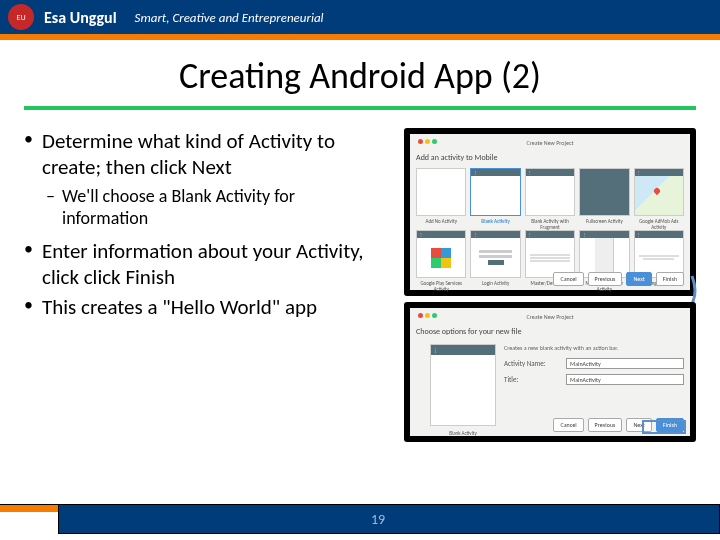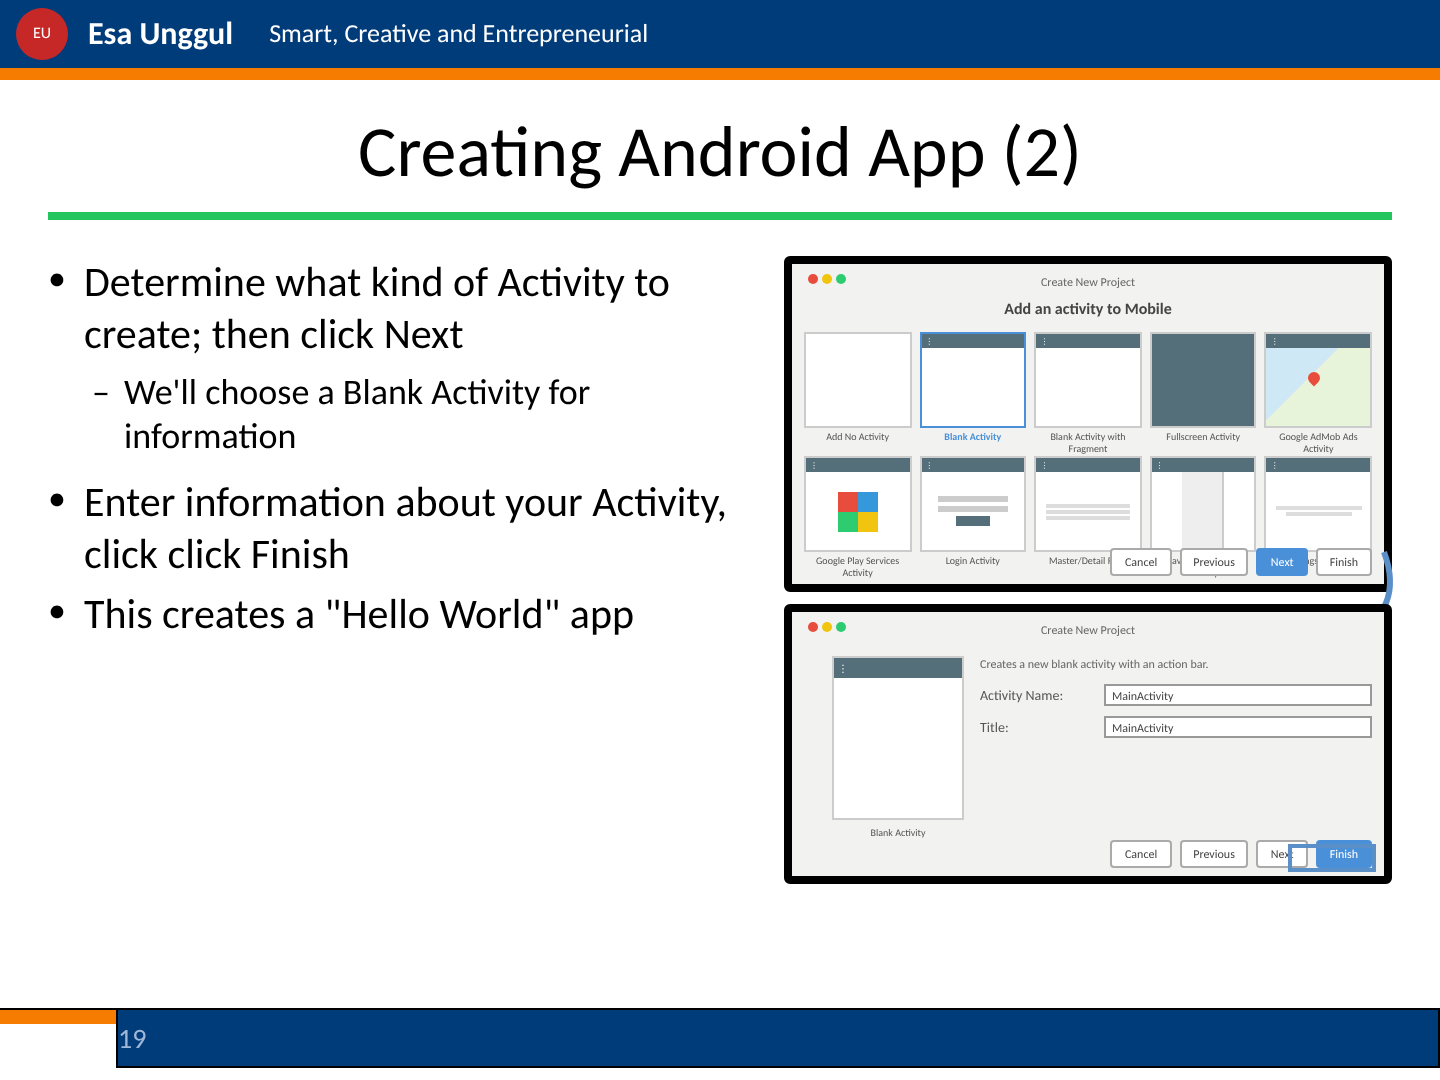--- a/index.html
+++ b/index.html
@@ -31,20 +31,21 @@
     font-weight: normal;
   }
   .univ-name {
     color: #fff;
     font-size: 16px;
     font-weight: bold;
   }
   .tagline {
     color: #fff;
     font-size: 13px;
+    font-style: italic;
     margin-left: 8px;
   }
   .orange-strip {
     height: 6px;
     background: #f57c00;
   }
   .main {
     padding: 8px 24px 0 24px;
     position: relative;
     height: calc(100% - 34px - 6px - 36px);
@@ -86,25 +87,26 @@
   }
   .img-col {
     flex: 1;
     display: flex;
     flex-direction: column;
     gap: 6px;
     position: relative;
   }
   .screenshot {
     background: #f2f2f0;
-    border: 4px solid #000000;
+    border: 6px solid #000000;
     border-radius: 3px;
     font-size: 6px;
     color: #444;
     position: relative;
+    margin-left: 12px;
   }
   .ss1 {
     height: 168px;
     padding: 4px 6px;
   }
   .ss-titlebar {
     height: 10px;
     display: flex;
     align-items: center;
     justify-content: center;
@@ -113,21 +115,21 @@
     position: relative;
   }
   .traffic {
     position: absolute; left: 2px; top: 1px;
     display: flex; gap: 2px;
   }
   .tlight { width: 5px; height: 5px; border-radius: 50%; }
   .tred { background: #e74c3c; }
   .tyel { background: #f1c40f; }
   .tgrn { background: #2ecc71; }
-  .ss1-header { font-size: 8px; font-weight: bold; margin: 4px 0 6px 0; text-align: center; }
+  .ss1-header { font-size: 8px; font-weight: normal; margin: 4px 0 6px 0; }
   .template-grid {
     display: grid;
     grid-template-columns: repeat(5, 1fr);
     gap: 4px;
   }
   .tmpl {
     background: #fff;
     border: 1px solid #ccc;
     height: 48px;
     display: flex;
@@ -209,21 +211,21 @@
     border-top: 1px solid #000;
   }
   .footer-blue {
     position: absolute;
     left: 58px; right: 0; bottom: 6px;
     height: 30px;
     background: #003b7a;
     border: 1px solid #000;
     display: flex;
     align-items: center;
-    justify-content: flex-start;
+    justify-content: center;
     padding-right: 22px;
     color: #9fb8d8;
     font-size: 14px;
   }
   .map-thumb {
     width: 100%; height: 100%;
     background: linear-gradient(135deg, #cfe8f5 40%, #e8f4d9 40%);
     position: relative;
   }
   .map-pin {
@@ -396,20 +398,21 @@
 
       <div class="screenshot ss2">
         <div class="ss-titlebar">
           <div class="traffic">
             <div class="tlight tred"></div>
             <div class="tlight tyel"></div>
             <div class="tlight tgrn"></div>
           </div>
           <span>Create New Project</span>
         </div>
+        <div class="ss1-header">Choose options for your new file</div>
         <div class="ss2-body">
           <div>
             <div class="preview-pane">
               <div class="tmpl-head">⋮</div>
             </div>
             <div class="tmpl-label" style="margin-top:4px">Blank Activity</div>
           </div>
           <div class="form-pane">
             <div style="font-size:6px;color:#666;margin-bottom:6px">Creates a new blank activity with an action bar.</div>
             <div class="form-row">

